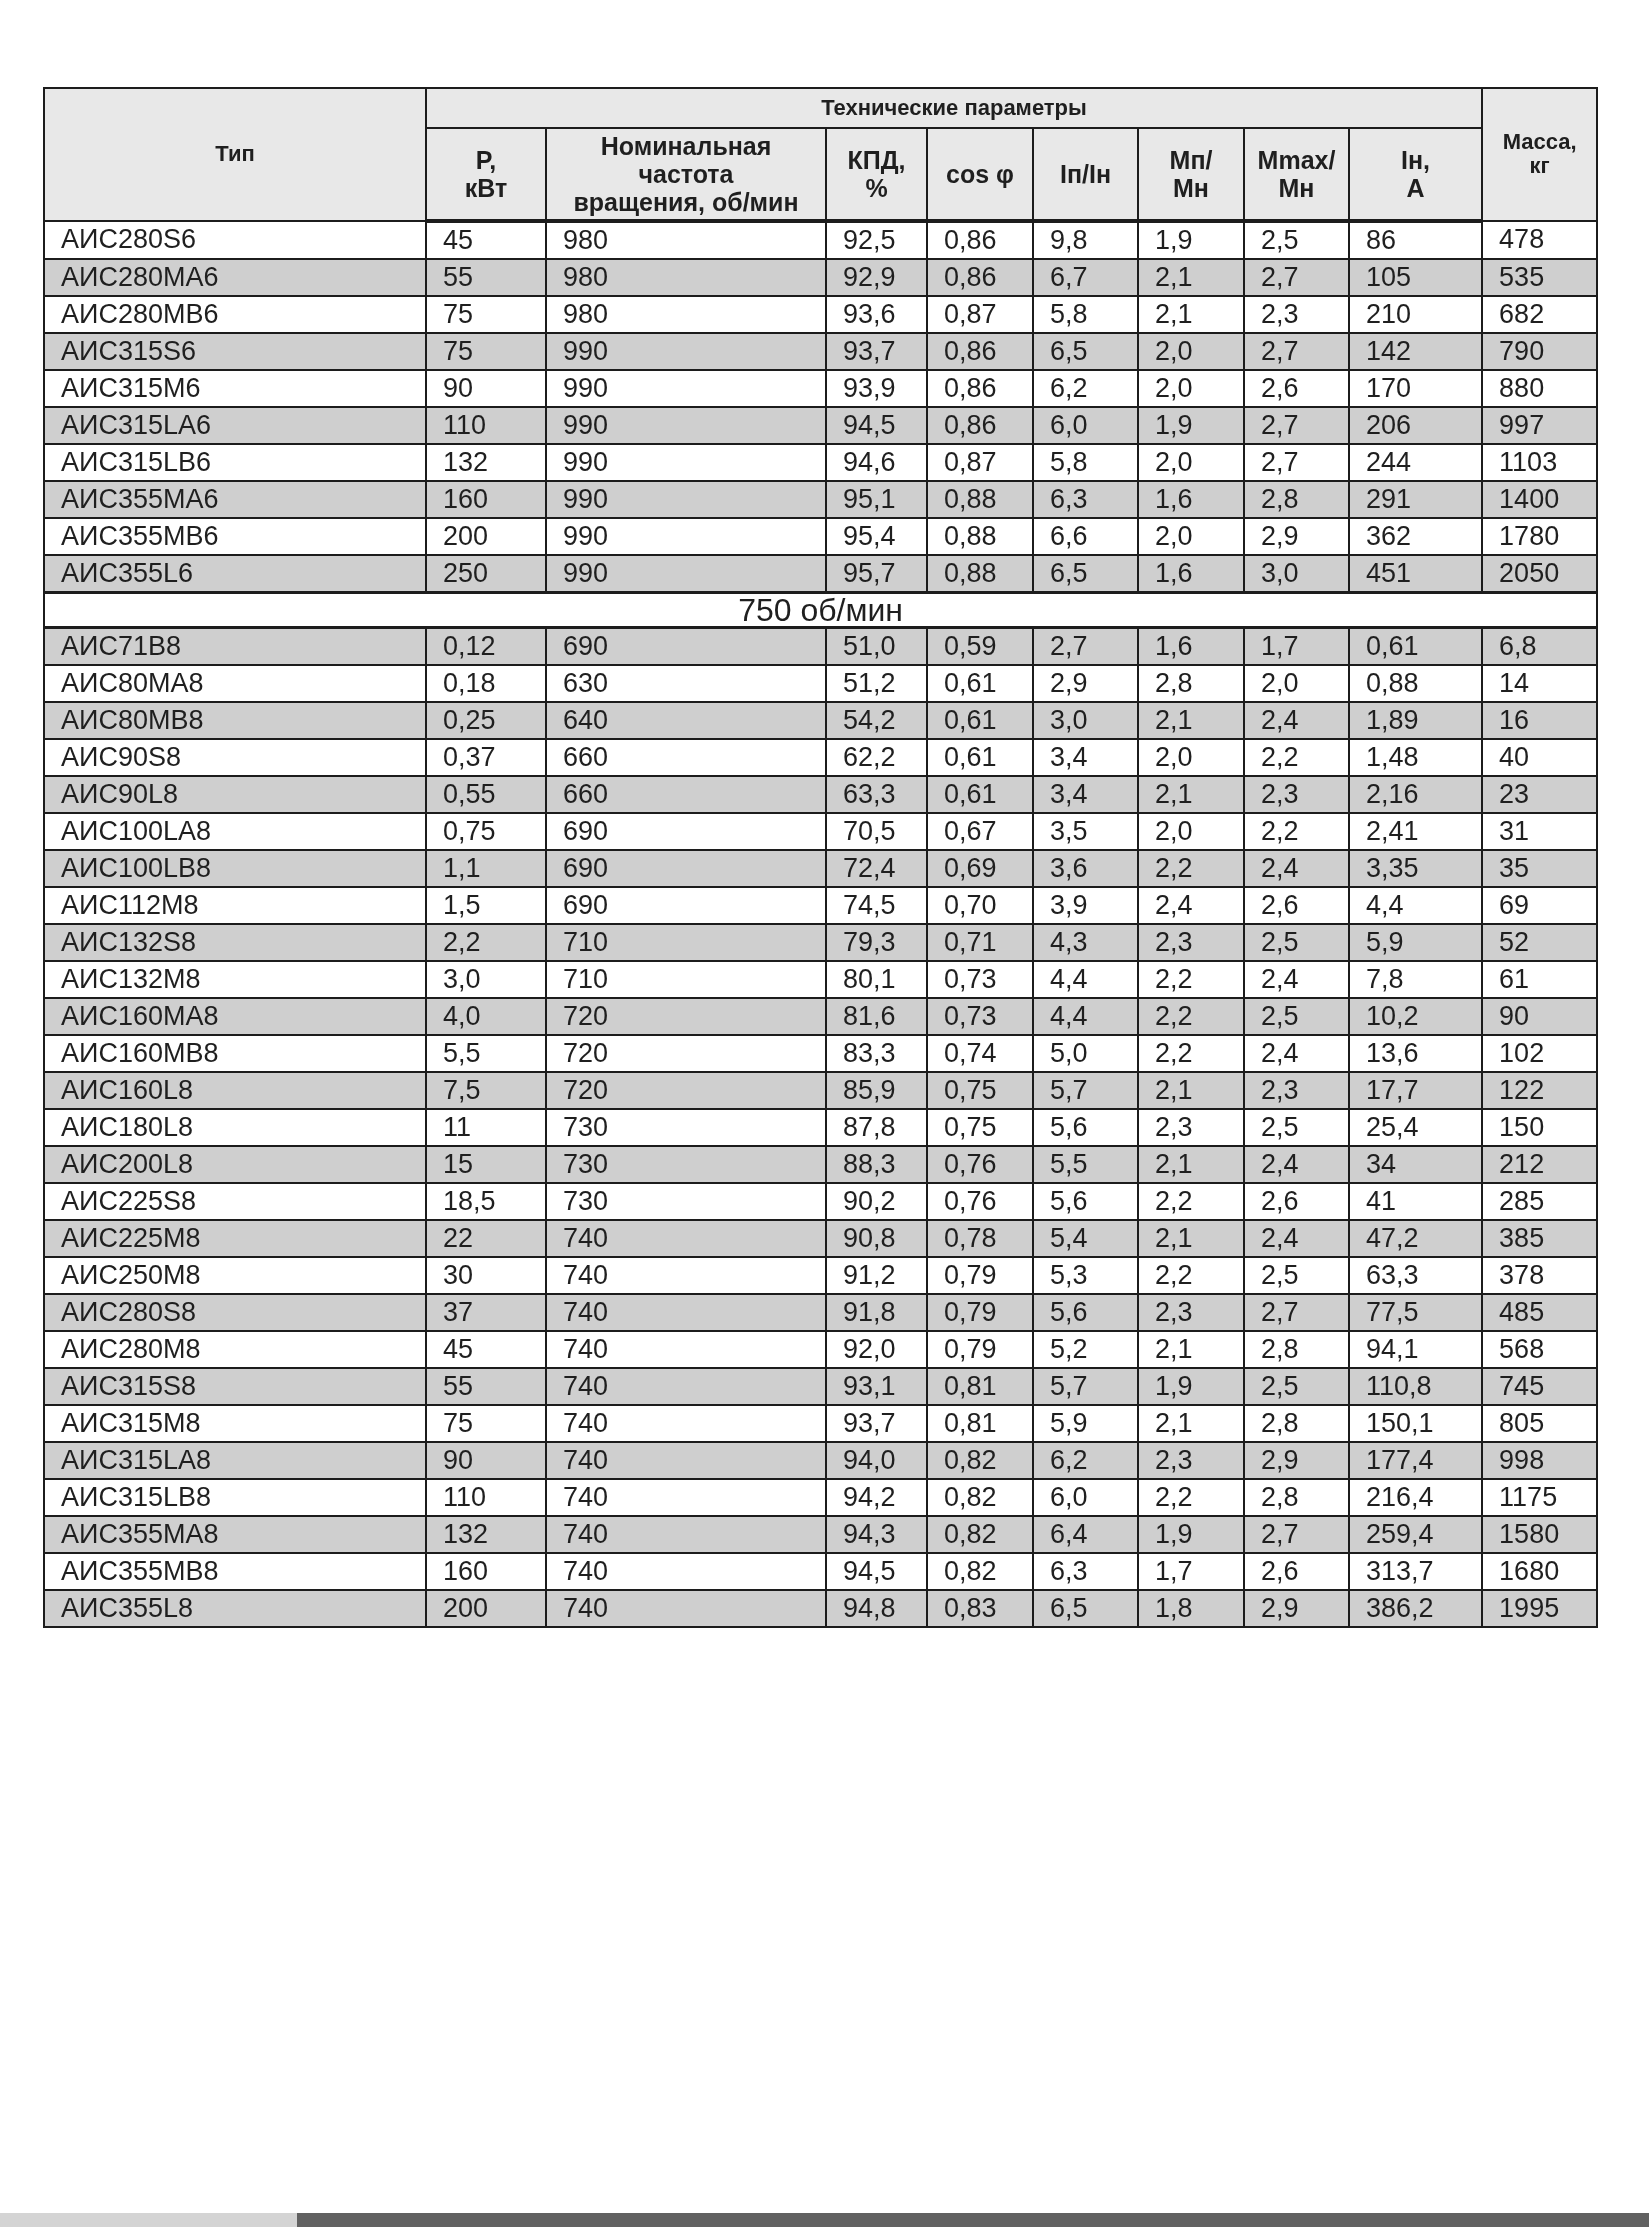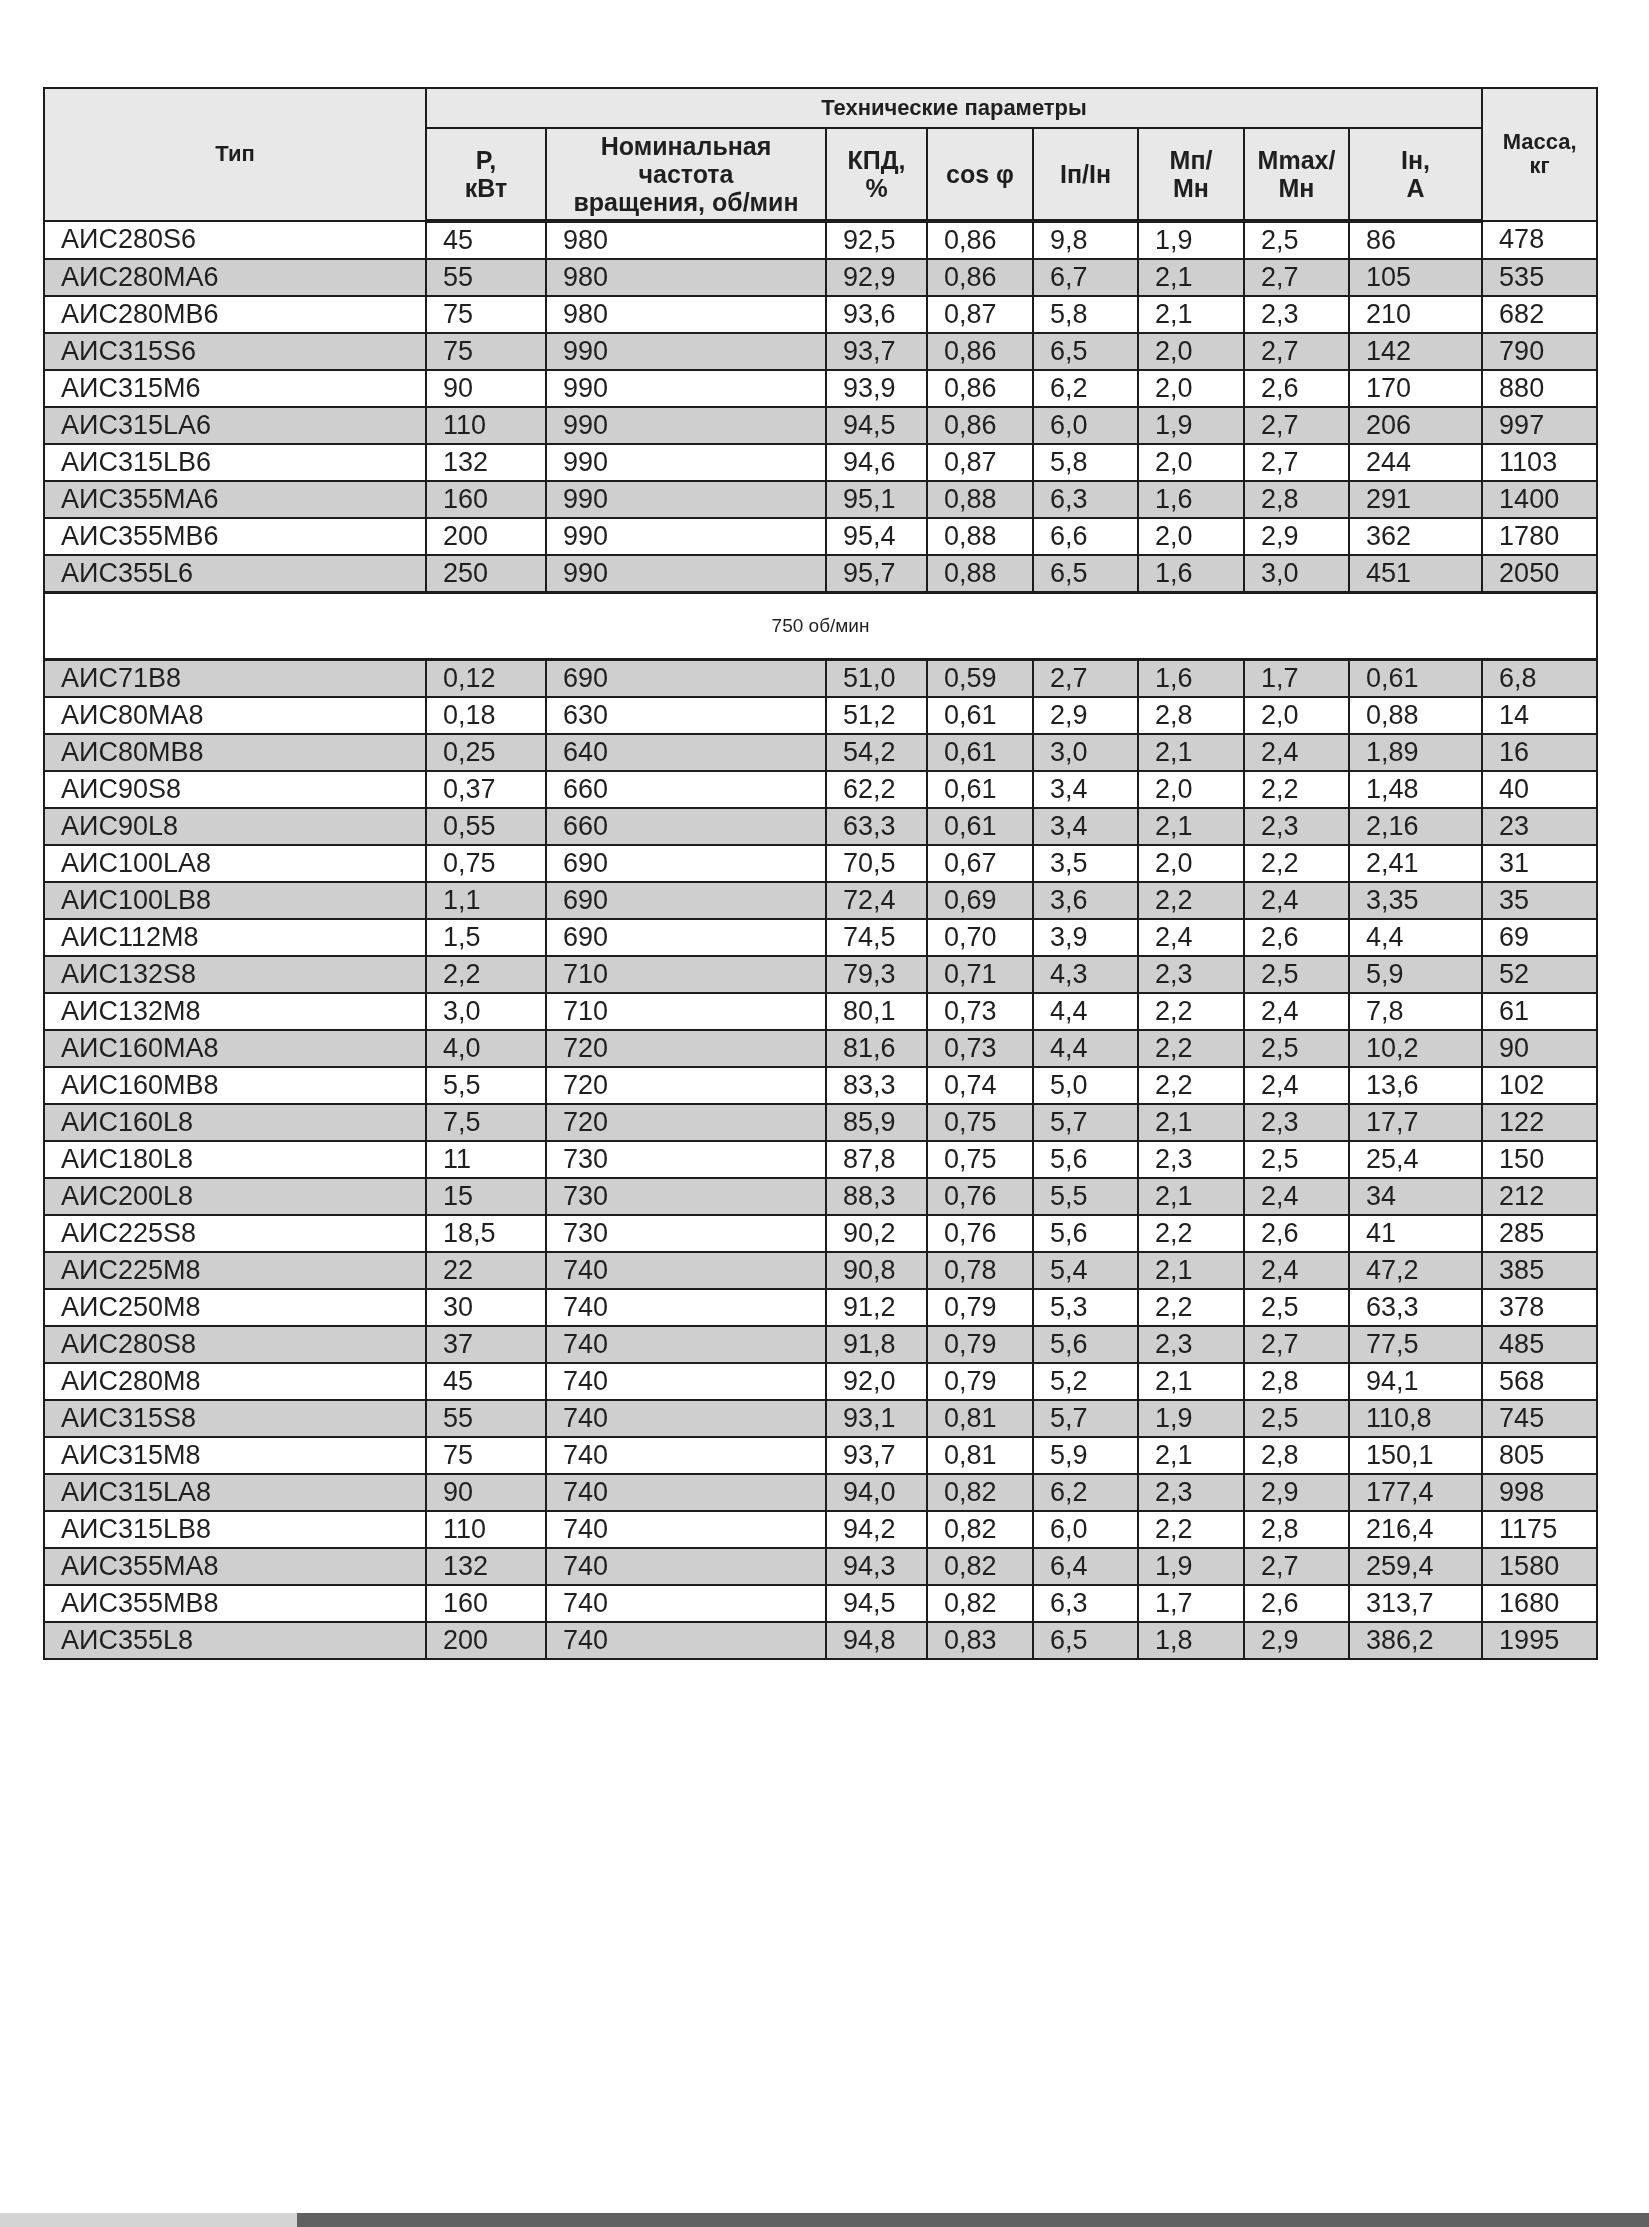--- a/index.html
+++ b/index.html
@@ -52,26 +52,26 @@
     text-align:left;
     padding:0 2.7px 0 16px;
     white-space:nowrap;
     background:var(--row-plain);
     line-height:1;
   }
   tr.data-row.shaded td{background:var(--row-shaded);}
   
   tr.section-row td{
     height:32px;
-    font-size:19px;
+    font-size:32px;
     text-align:center;
     background:#ffffff;
     border-top:3.3px solid var(--border);
     border-bottom:3.3px solid var(--border);
-    padding:16px;
+    padding:0;
     line-height:1;
   }
   
   .footer-bar{position:absolute;left:0;bottom:0;width:1649px;height:14px;}
   .footer-bar .seg-light{position:absolute;left:0;top:0;width:297px;height:14px;background:var(--footer-light);}
   .footer-bar .seg-dark{position:absolute;left:297px;top:0;width:1352px;height:14px;background:var(--footer-dark);}
 </style>
 </head>
 <body>
 

